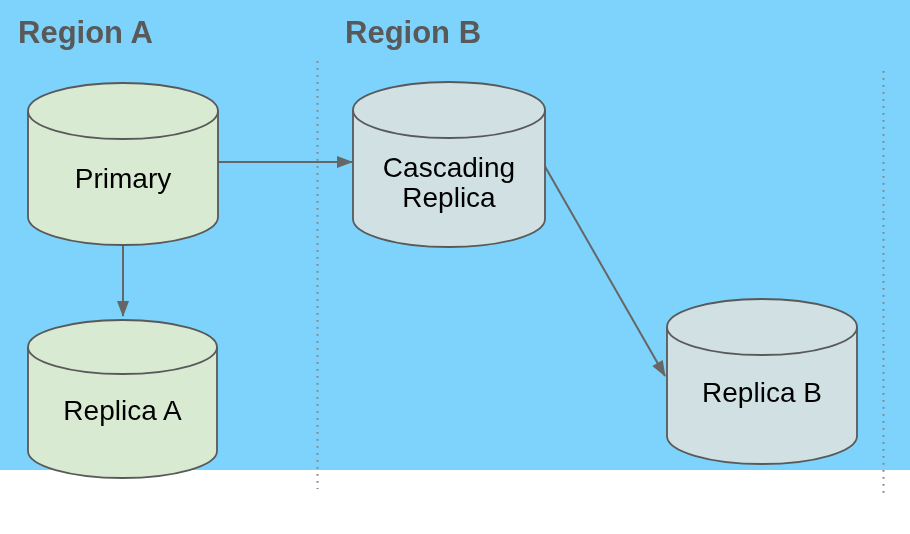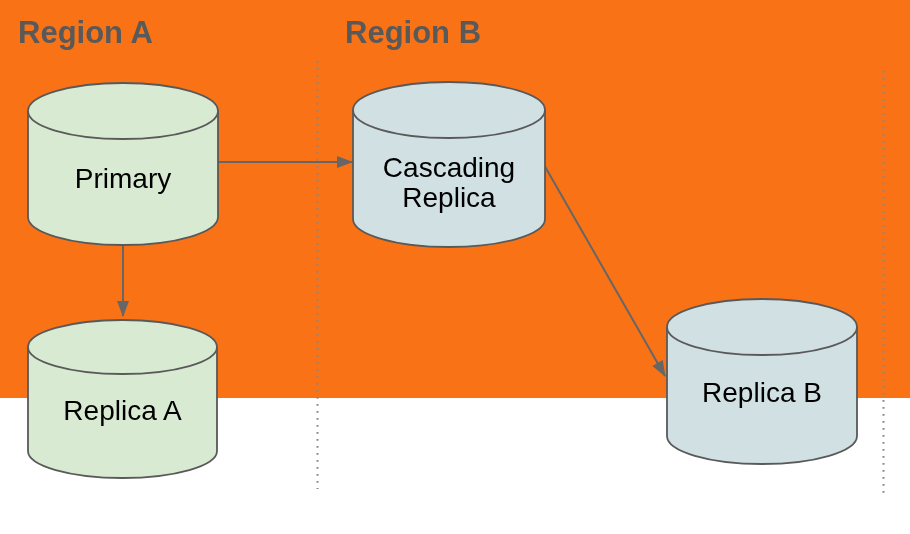--- a/index.html
+++ b/index.html
@@ -7,22 +7,22 @@
     padding: 0;
     background: #ffffff;
     width: 910px;
     height: 534px;
     overflow: hidden;
     font-family: "Liberation Sans", "DejaVu Sans", sans-serif;
   }
   .stage {
     position: relative;
     width: 910px;
-    height: 398px;
-    background: #f97316;
+    height: 470px;
+    background: #7dd3fc;
   }
   svg { display: block; }
   .region-title {
     font-family: "Liberation Sans", "DejaVu Sans", sans-serif;
     font-size: 31px;
     font-weight: bold;
     fill: #595959;
   }
   .node-label {
     font-family: "Liberation Sans", "DejaVu Sans", sans-serif;

